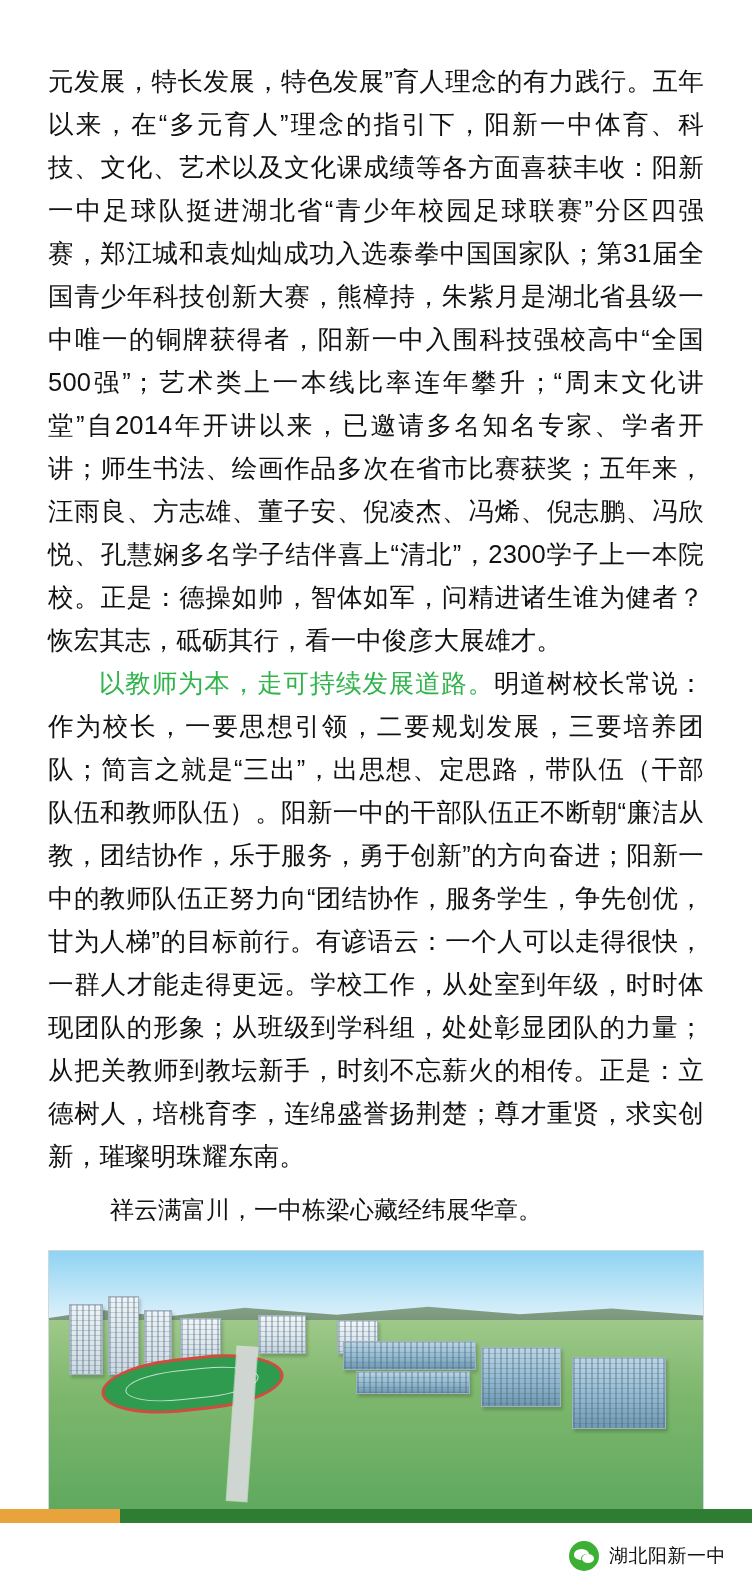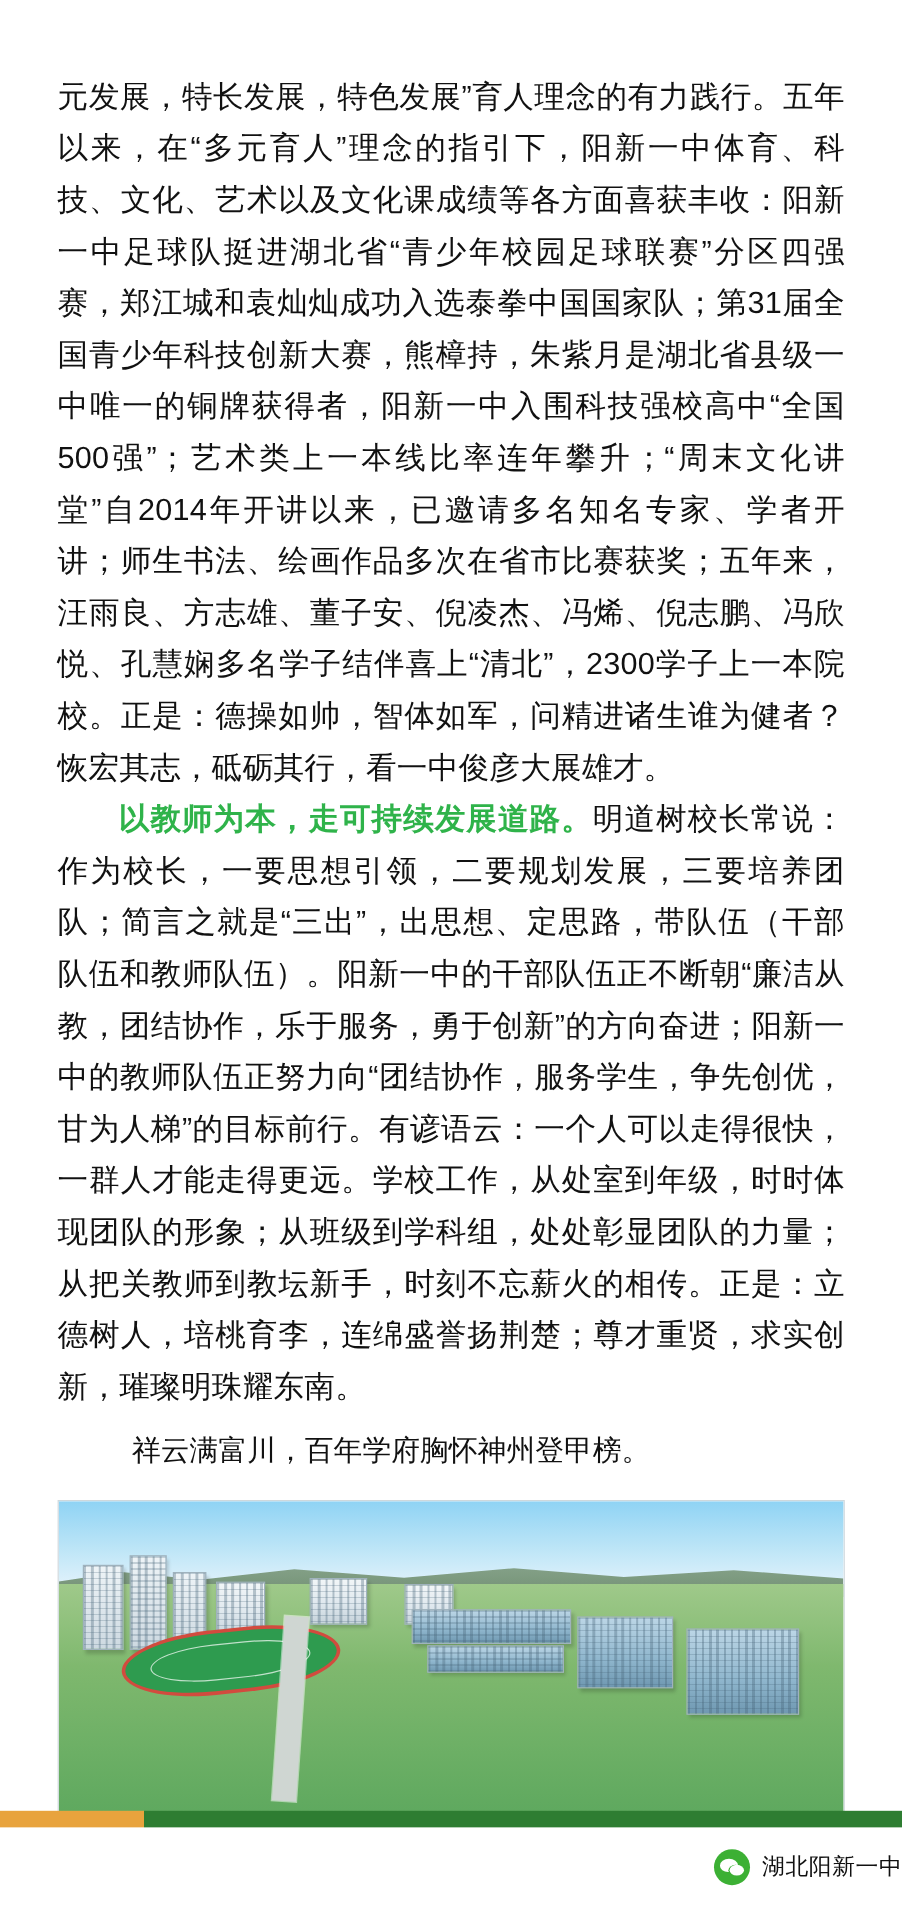--- a/index.html
+++ b/index.html
@@ -31,21 +31,21 @@
     text-align: justify;
     letter-spacing: 0.2px;
     margin: 0 0 0 0;
     font-family: "Liberation Sans", sans-serif;
   }
   .para.indent {
     text-indent: 51px;
   }
   .highlight {
     color: #2fb34a;
-    font-weight: bold;
+    font-weight: normal;
   }
   .couplet-block {
     margin-top: 14px;
     padding-left: 62px;
     font-family: "Liberation Serif", serif;
     font-size: 24px;
     line-height: 36px;
     color: #111111;
   }
   .couplet-line {
@@ -118,20 +118,21 @@
   .footer {
     position: absolute;
     left: 0;
     bottom: 0;
     width: 100%;
     height: 66px;
     background: #ffffff;
     display: flex;
     align-items: center;
     justify-content: flex-end;
+    padding-right: 26px;
     box-sizing: border-box;
     margin-top: 48px;
   }
   .wechat-badge {
     display: flex;
     align-items: center;
     gap: 10px;
   }
   .wechat-icon {
     width: 30px; height: 30px;
@@ -169,21 +170,21 @@
 <div class="page">
 
   <div class="article">
 
     <p class="para">元发展，特长发展，特色发展”育人理念的有力践行。五年以来，在“多元育人”理念的指引下，阳新一中体育、科技、文化、艺术以及文化课成绩等各方面喜获丰收：阳新一中足球队挺进湖北省“青少年校园足球联赛”分区四强赛，郑江城和袁灿灿成功入选泰拳中国国家队；第31届全国青少年科技创新大赛，熊樟持，朱紫月是湖北省县级一中唯一的铜牌获得者，阳新一中入围科技强校高中“全国500强”；艺术类上一本线比率连年攀升；“周末文化讲堂”自2014年开讲以来，已邀请多名知名专家、学者开讲；师生书法、绘画作品多次在省市比赛获奖；五年来，汪雨良、方志雄、董子安、倪凌杰、冯烯、倪志鹏、冯欣悦、孔慧娴多名学子结伴喜上“清北”，2300学子上一本院校。正是：德操如帅，智体如军，问精进诸生谁为健者？恢宏其志，砥砺其行，看一中俊彦大展雄才。</p>
 
     <p class="para indent"><span class="highlight">以教师为本，走可持续发展道路。</span><span>明道树校长常说：作为校长，一要思想引领，二要规划发展，三要培养团队；简言之就是“三出”，出思想、定思路，带队伍（干部队伍和教师队伍）。阳新一中的干部队伍正不断朝“廉洁从教，团结协作，乐于服务，勇于创新”的方向奋进；阳新一中的教师队伍正努力向“团结协作，服务学生，争先创优，甘为人梯”的目标前行。有谚语云：一个人可以走得很快，一群人才能走得更远。学校工作，从处室到年级，时时体现团队的形象；从班级到学科组，处处彰显团队的力量；从把关教师到教坛新手，时刻不忘薪火的相传。正是：立德树人，培桃育李，连绵盛誉扬荆楚；尊才重贤，求实创新，璀璨明珠耀东南。</span></p>
 
 
     <div class="couplet-block">
-      <div class="couplet-line">祥云满富川，百年学府胸怀神州登甲榜。</div>
+      <div class="couplet-line">祥云满富川，一中栋梁心藏经纬展华章。</div>
     </div>
 
   </div>
 
   <div class="photo-wrap">
     <div class="sky"></div>
     <div class="hills"></div>
     <div class="ground"></div>
 
     <div class="bldg tall" style="left:3%;top:20%;width:5%;height:26%;">

